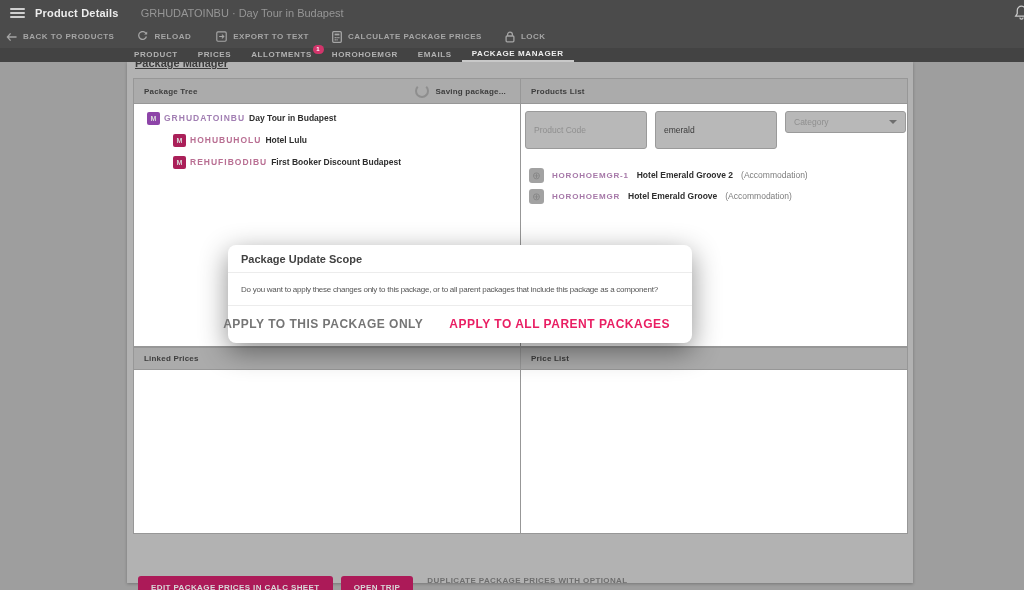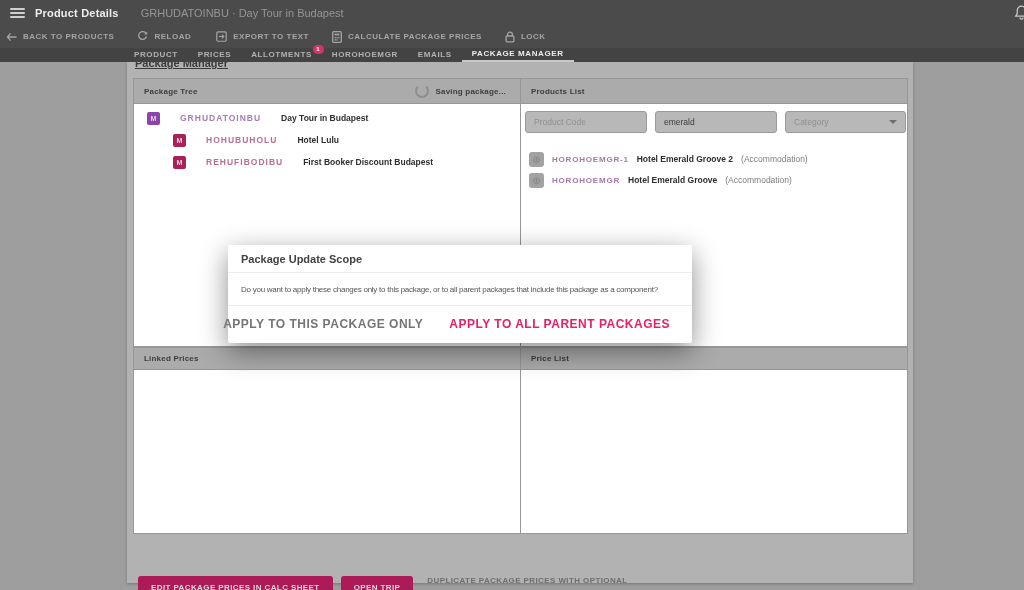--- a/index.html
+++ b/index.html
@@ -42,31 +42,31 @@
          display:grid;grid-template-columns:386px 1fr;background:#ffffff}
   .block1{top:16px;height:269px;grid-template-rows:25px 1fr}
   .block2{top:285px;height:187px;grid-template-rows:22px 1fr}
   .pheader{background:#ababab;border-bottom:1px solid #979797;display:flex;align-items:center;
            padding:0 10px;font-size:8px;font-weight:bold;color:#3d3d3d;letter-spacing:.2px}
   .col-r{border-left:1px solid #979797}
   .saving{margin-left:auto;display:flex;align-items:center;gap:6px;color:#3d3d3d;padding-right:4px}
   .spinner{width:10px;height:10px;border:2px solid #8e8e8e;border-top-color:transparent;
            border-radius:50%;display:inline-block}
   
-  .tree-row{display:flex;align-items:center;gap:20px;height:16px;margin-top:6px;padding-left:13px;cursor:pointer}
+  .tree-row{display:flex;align-items:center;gap:4px;height:16px;margin-top:6px;padding-left:13px;cursor:pointer}
   .tree-row.child{padding-left:39px}
   .m-badge{width:13px;height:13px;border-radius:2px;color:#dcdcdc;font-size:7px;font-weight:bold;
            text-align:center;line-height:13px;flex:0 0 13px}
   .m-purple{background:#8d44a8}.m-pink{background:#aa2059}
   .t-code{font-size:8.5px;font-weight:bold;letter-spacing:1px}
   .code-purple{color:#a27fb3}.code-pink{color:#b96f93}
   .t-name{font-size:8.5px;font-weight:bold;color:#2e2e2e}
   
   .filter-row{display:flex;gap:8px;padding:7px 0 0 4px}
-  .f-input{width:122px;height:22px;box-sizing:border-box;border:1px solid #9a9a9a;border-radius:3px;
+  .f-input{width:122px;height:38px;box-sizing:border-box;border:1px solid #9a9a9a;border-radius:3px;
            background:#b8b8b8;font-size:8.5px;color:#3a3a3a;padding:0 8px;font-family:inherit;outline:none}
   .f-input::placeholder{color:#8f8f8f;opacity:1}
   .f-select{width:121px;height:22px;box-sizing:border-box;border:1px solid #9a9a9a;border-radius:3px;
             background:#b8b8b8;display:flex;align-items:center;justify-content:space-between;
             padding:0 8px;font-size:8.5px;color:#8f8f8f;cursor:pointer}
   .caret{width:0;height:0;border-left:4px solid transparent;border-right:4px solid transparent;
          border-top:4px solid #6e6e6e}
   .prod-row{display:flex;align-items:center;gap:8px;height:16px;margin-top:5px;padding-left:8px;cursor:pointer}
   .prod-row.first{margin-top:18px}
   .prod-icon{width:15px;height:15px;border-radius:3px;background:#a2a2a2;color:#858585;
@@ -75,21 +75,21 @@
   .p-name{font-size:8.5px;font-weight:bold;color:#2e2e2e}
   .p-cat{font-size:8.5px;color:#7d7d7d}
   
   .bottombar{position:absolute;left:6px;top:514px;width:775px;display:flex;align-items:flex-start;gap:8px}
   .pink-btn{height:23px;border:none;border-radius:3px;background:#ac1a58;color:#d9d9d9;
             font-size:8px;font-weight:bold;letter-spacing:.4px;padding:0 13px;cursor:pointer;
             font-family:inherit}
   .pink-btn.first{margin-left:5px}
   .textbtn{margin-left:6px;font-size:8px;font-weight:bold;color:#6e6e6e;letter-spacing:.4px;cursor:pointer}
   
-  .modal{position:absolute;left:228px;top:245px;width:464px;background:#ffffff;border-radius:2px;
+  .modal{position:absolute;left:228px;top:245px;width:464px;background:#ffffff;border-radius:8px;
          box-shadow:0 8px 28px rgba(0,0,0,.45);z-index:20}
   .modal-title{padding:8px 13px 7px;font-size:11px;font-weight:bold;color:#424242;
                border-bottom:1px solid #ececec}
   .modal-body{padding:12px 8px 11px 13px;font-size:8px;color:#555;letter-spacing:-.25px;
               border-bottom:1px solid #ececec;white-space:nowrap}
   .modal-actions{display:flex;justify-content:flex-end;align-items:center;gap:26px;padding:11px 22px 12px}
   .m-btn{font-size:12px;font-weight:bold;letter-spacing:.5px;background:none;border:none;
          cursor:pointer;font-family:Liberation Sans, sans-serif;padding:0;white-space:nowrap}
   .m-btn.gray{color:#757575}.m-btn.pink{color:#e91e63}
 </style>

